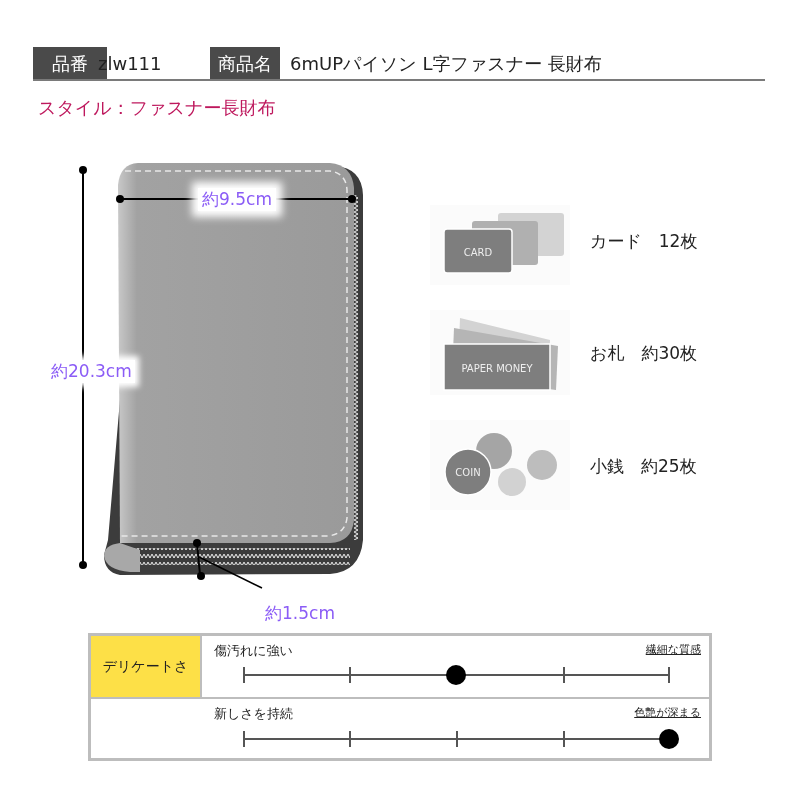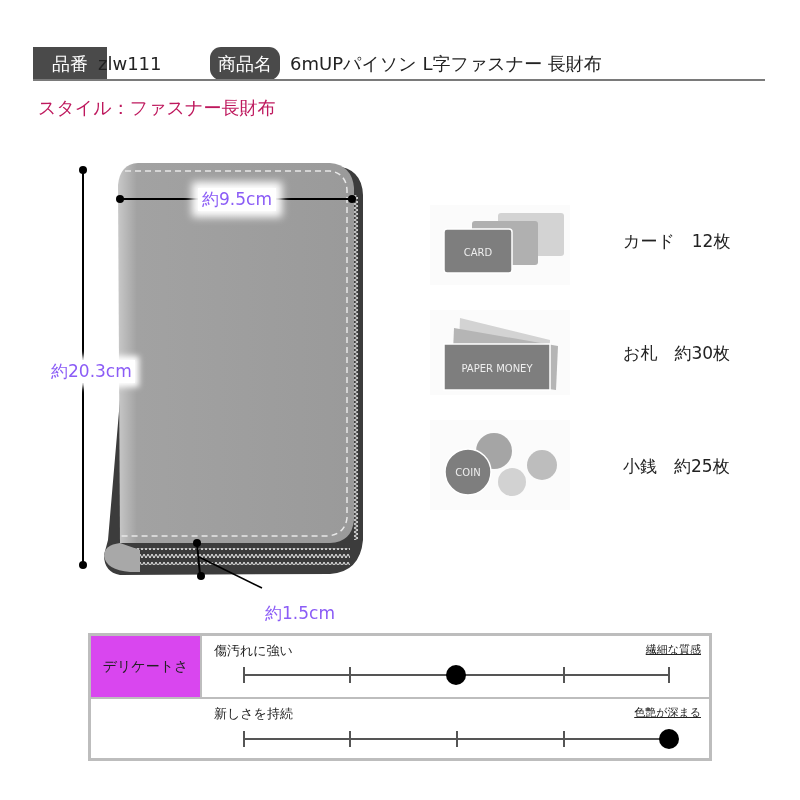--- a/index.html
+++ b/index.html
@@ -6,40 +6,40 @@
   body { width:800px; height:800px; position:relative; overflow:hidden;
          font-family:"DejaVu Sans", sans-serif; color:#222; }
   .abs { position:absolute; }
   
   .hdr-label { position:absolute; top:47px; height:33px; background:#4a4a4a; color:#fff;
                font-size:18px; line-height:33px; text-align:center; }
   .hdr-val { position:absolute; top:47px; height:33px; line-height:33px; font-size:18px; color:#222; }
   .hdr-line { position:absolute; left:33px; top:79px; width:732px; height:2px; background:#7a7a7a; }
   .style-line { position:absolute; left:38px; top:96px; font-size:18px; color:#be185d; }
   
-  .cap-text { position:absolute; left:623px; font-size:17px; color:#222; white-space:pre; }
+  .cap-text { position:absolute; left:590px; font-size:17px; color:#222; white-space:pre; }
   .dim-text { position:absolute; font-size:17px; color:#8b5cf6; background:transparent; }
   
   .tbl { position:absolute; left:88px; top:633px; width:624px; height:128px; border:3px solid #bdbdbd;
          box-sizing:border-box; background:#fff; }
   .row { position:absolute; left:0; width:618px; height:61px; }
-  .row-head { position:absolute; left:0; top:0; width:111px; height:100%; background:#d946ef;
+  .row-head { position:absolute; left:0; top:0; width:111px; height:100%; background:#fde047;
               font-size:14px; line-height:61px; text-align:center; color:#222; border-right:2px solid #bdbdbd; box-sizing:border-box;}
   .row-left { position:absolute; left:123px; top:6px; font-size:13px; color:#222; }
   .row-right { position:absolute; right:8px; top:6px; font-size:11px; color:#222;text-decoration:underline; }
   .scale { position:absolute; left:153px; width:425px; height:2px; background:#555; }
   .tick { position:absolute; width:2px; height:16px; background:#555; }
   .dot { position:absolute; width:20px; height:20px; border-radius:50%; background:#000; }
 </style>
 </head>
 <body>
 
 <div class="hdr-label" style="left:33px;width:74px;">品番</div>
 <div class="hdr-val" style="left:98px;">zlw111</div>
-<div class="hdr-label" style="left:210px;width:70px;border-radius:11px;">商品名</div>
+<div class="hdr-label" style="left:210px;width:70px;">商品名</div>
 <div class="hdr-val" style="left:290px;">6mUPパイソン L字ファスナー 長財布</div>
 <div class="hdr-line"></div>
 
 <div class="style-line">スタイル：ファスナー長財布</div>
 
 <svg class="abs" style="left:0;top:140px;" width="420" height="480" viewBox="0 140 420 480">
   <defs>
     <linearGradient id="bodyG" x1="0" x2="1" y1="0" y2="0">
       <stop offset="0" stop-color="#c8c8c8"></stop>
       <stop offset="0.08" stop-color="#a2a2a2"></stop>

